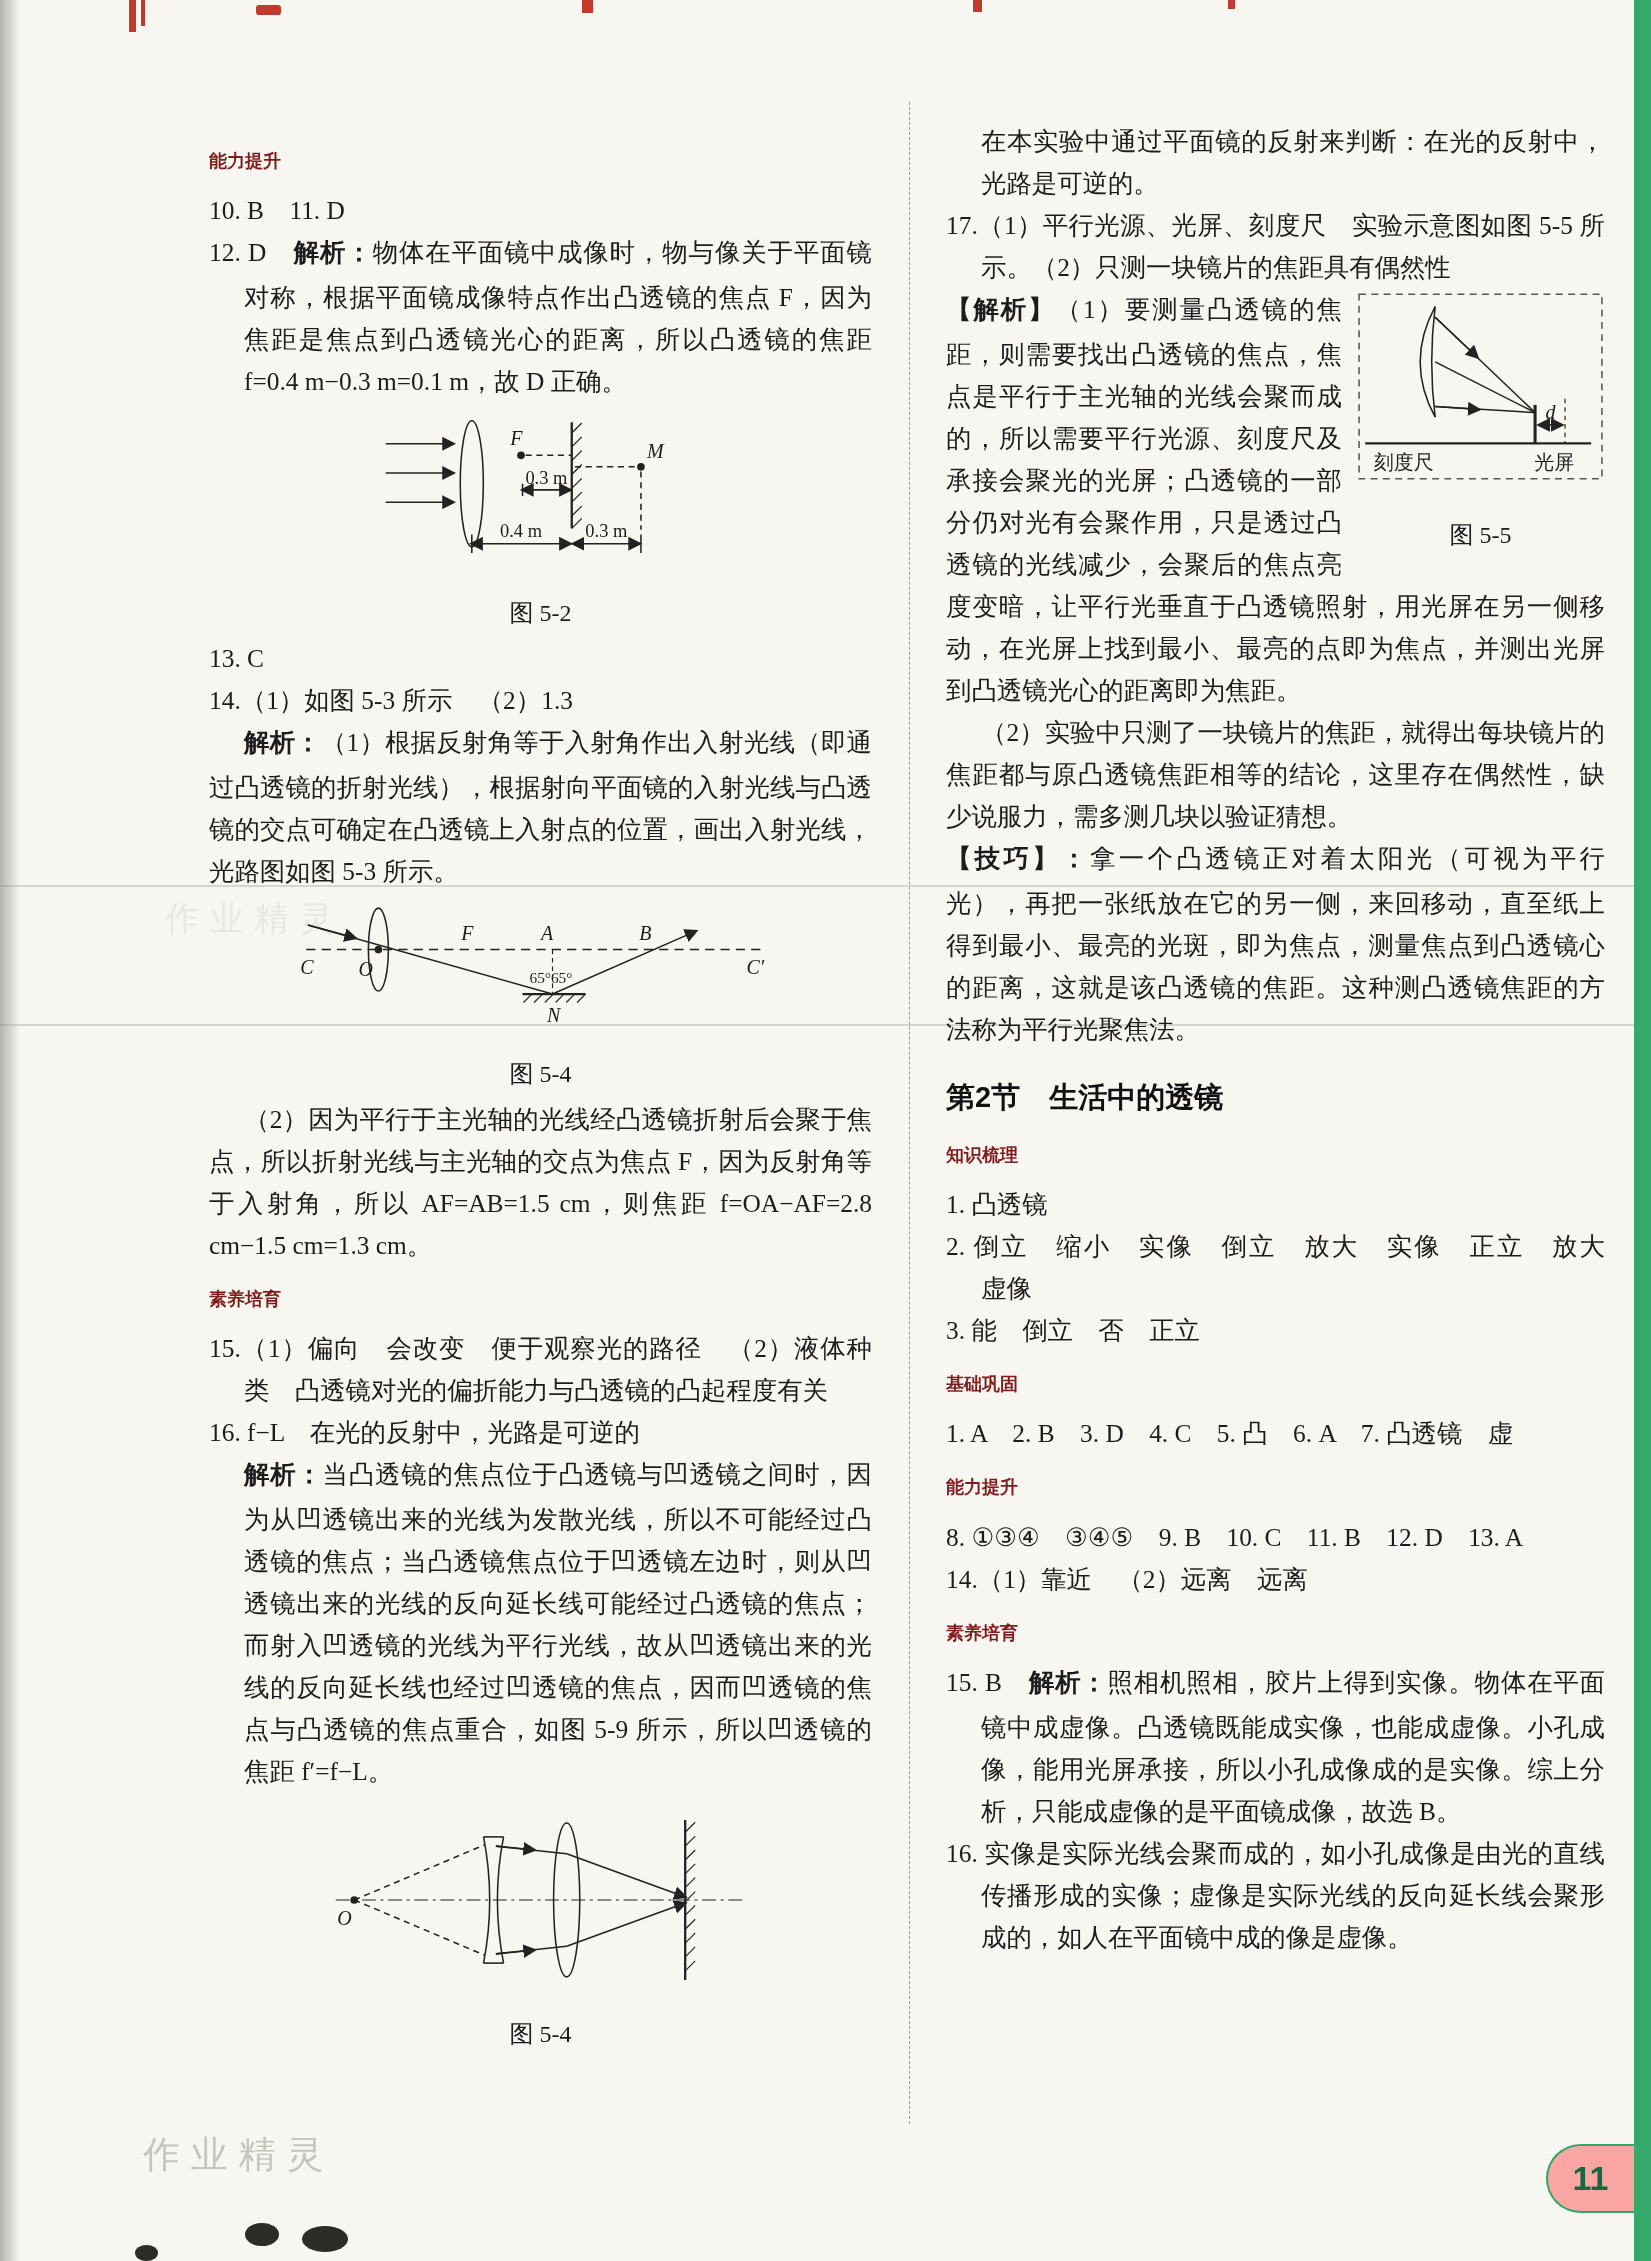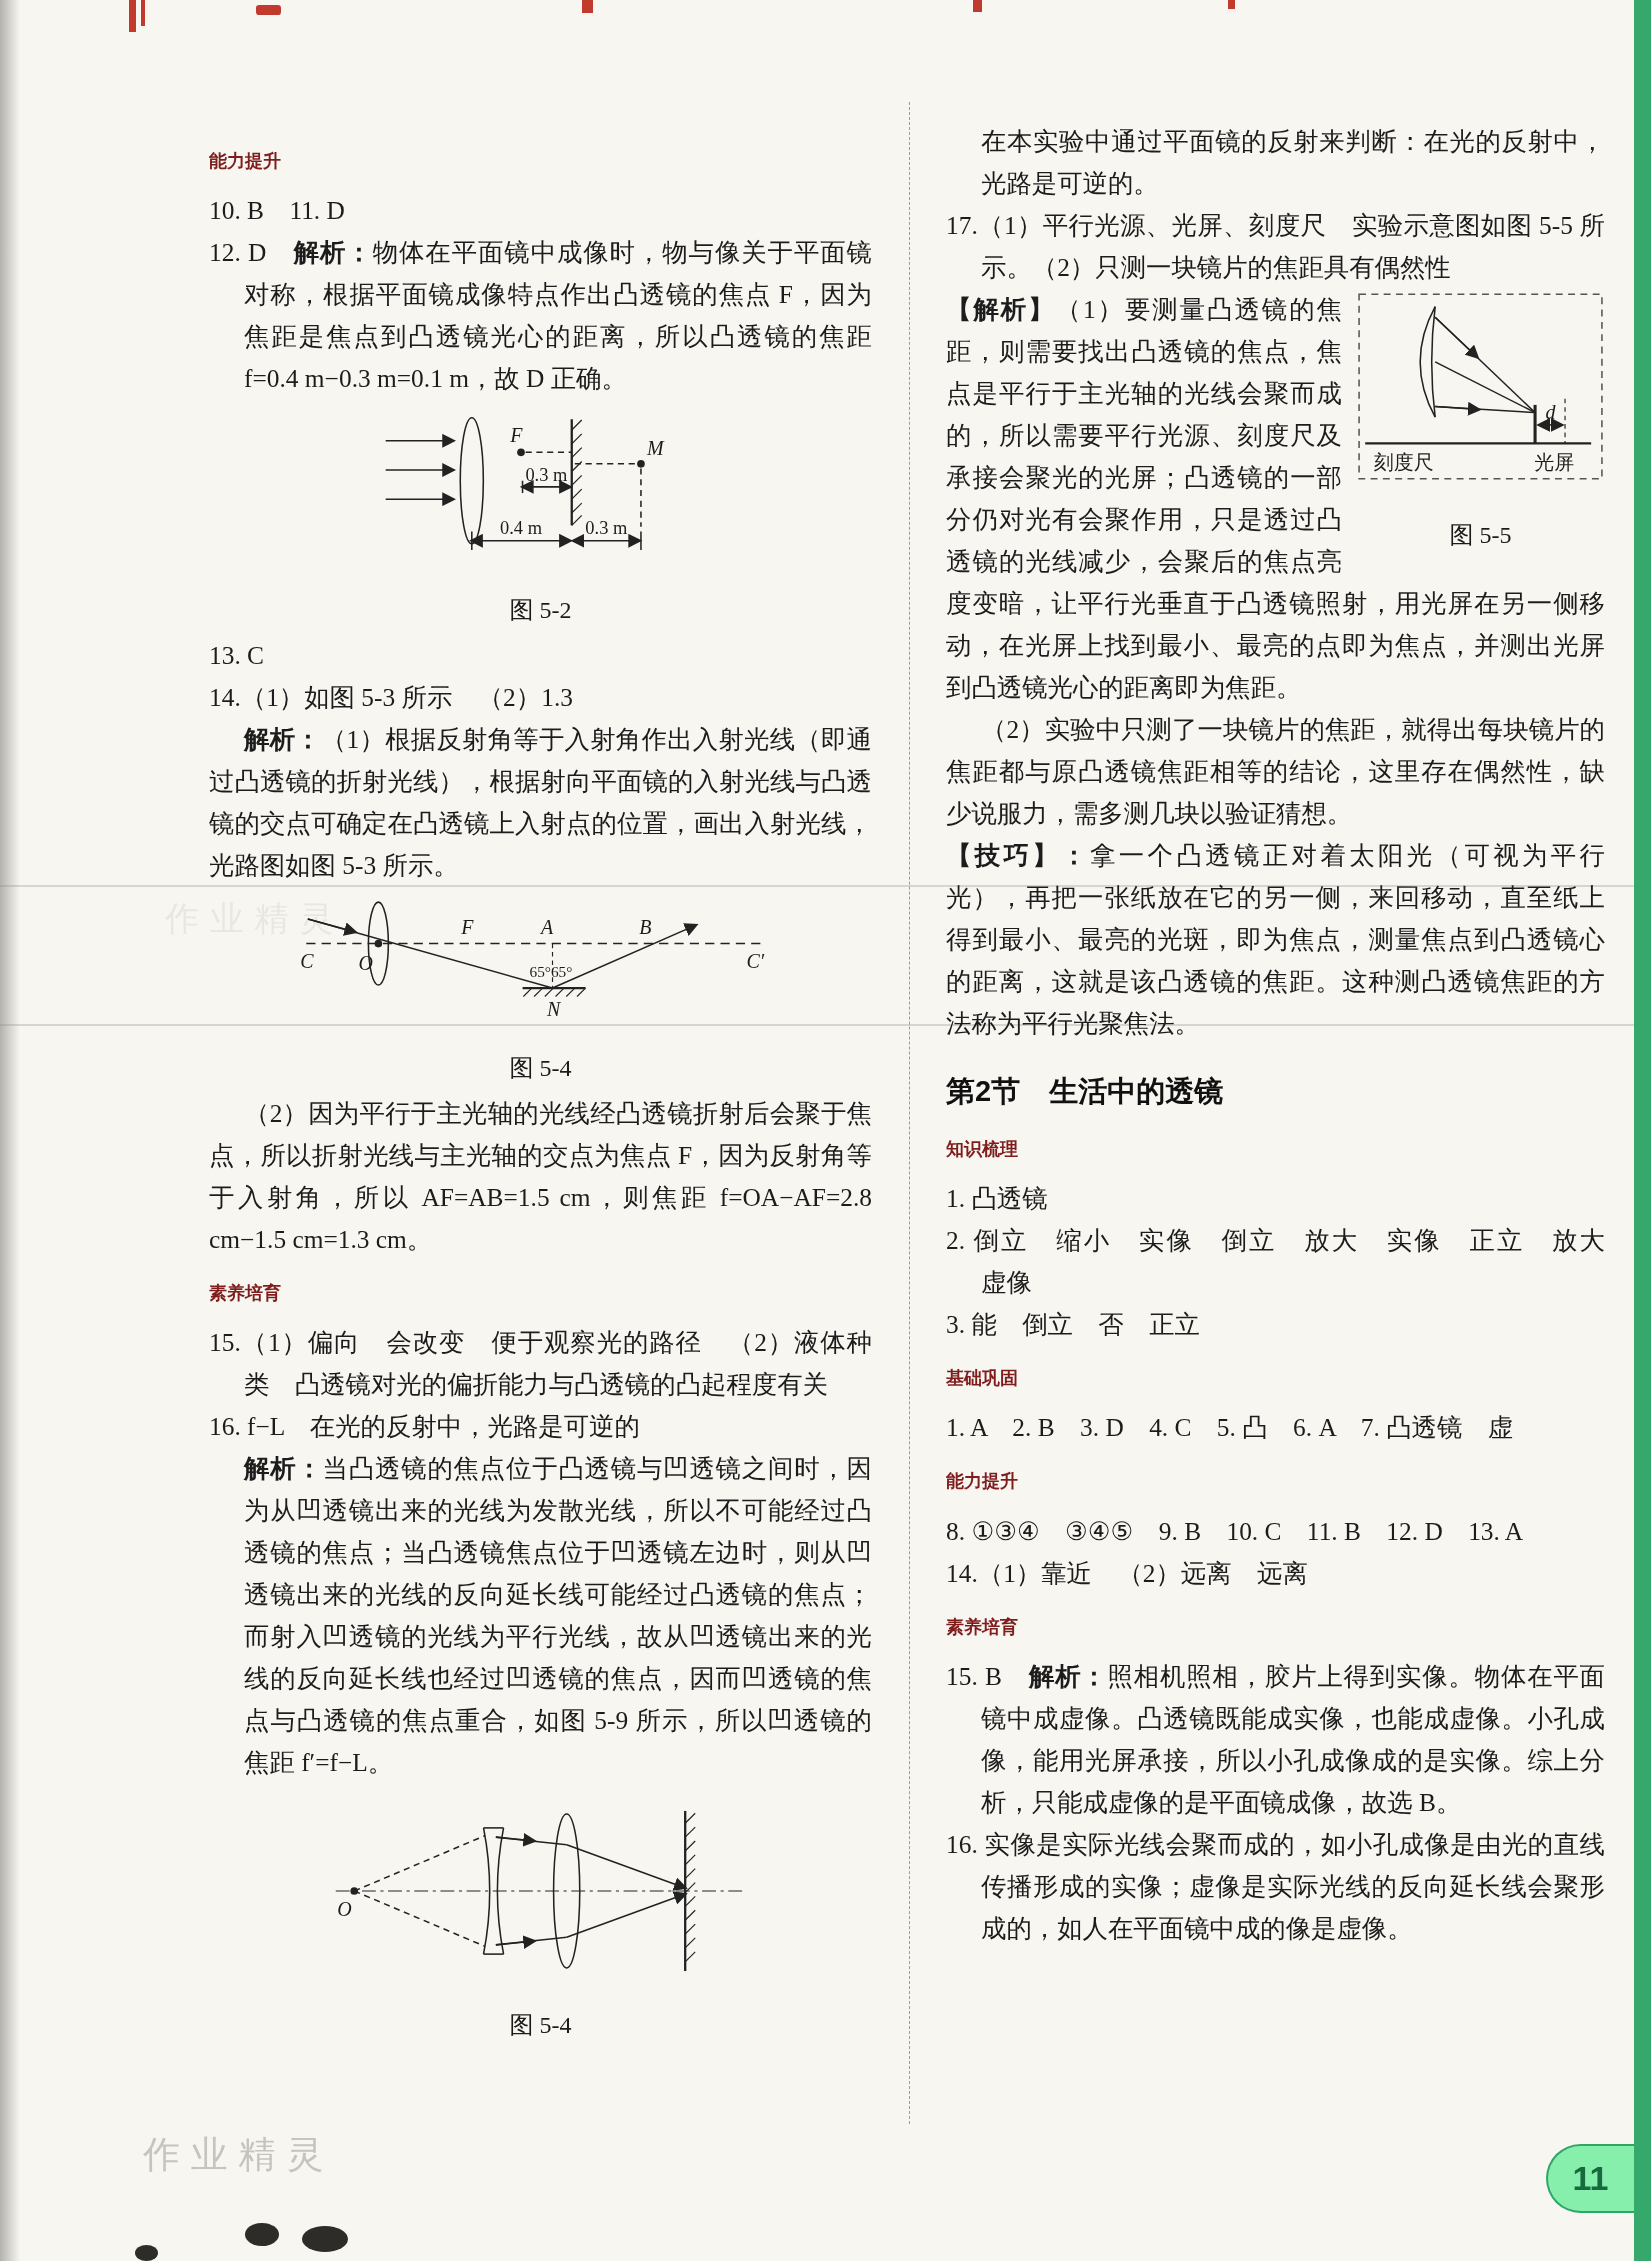--- a/index.html
+++ b/index.html
@@ -28,32 +28,32 @@
   .sl1{top:885px;}
   .sl2{top:1024px;}
   .divider{position:absolute;left:909px;top:102px;height:2022px;width:0;border-left:1.5px dashed #9b9b95;}
   .watermark{position:absolute;font-size:37px;color:#bdbdb5;letter-spacing:10.8px;opacity:.85;
     font-family:"Liberation Sans","DejaVu Sans",sans-serif;}
   .wm-bottom{left:143px;top:2130px;}
   .wm-mid{left:165px;top:896px;font-size:34px;opacity:.25;}
   
   .page-tab{position:absolute;right:18.5px;top:2144px;width:86px;height:65px;
     border:2.3px solid #2fa566;border-right:none;border-radius:46px 0 0 46px;
-    background:#86efac;display:flex;align-items:center;justify-content:center;}
+    background:#fca5a5;display:flex;align-items:center;justify-content:center;}
   .page-num{font:bold 34px "Liberation Sans","DejaVu Sans",sans-serif;color:#17693e;}
   
   .col{position:absolute;}
   .col-left{left:209px;top:128px;width:663px;}
   .col-right{left:946px;top:120px;width:659px;}
   
   .p{font-size:25.4px;line-height:42px;text-align:justify;margin:0;}
   .hang{padding-left:35px;text-indent:-35px;}
   .ind{text-indent:35px;}
   .blk{padding-left:35px;}
-  .lbl{font-weight:bold;font-family:Liberation Sans, sans-serif;}
+  .lbl{font-weight:bold;font-family:Liberation Mono, monospace;}
   .kh{font-family:Liberation Sans, sans-serif;font-weight:bold;
     font-size:18px;line-height:38px;margin:14px 0 9.2px;color:#7f1d1d;}
   .sec-title{font-family:"Liberation Sans","DejaVu Sans",sans-serif;font-weight:bold;
     font-size:29px;line-height:37px;margin:29px 0 20px;color:#111;}
   
   .fig{margin:10.8px auto 7.7px;text-align:center;}
   .cap{font-size:24px;margin-top:17px;text-align:center;}
   .fig55{float:right;width:249px;margin:3.1px 0 6.2px 14px;}
   svg{display:inline-block;}
   svg text{font-family:"Liberation Serif","DejaVu Serif",serif;fill:#1c1c1c;}

